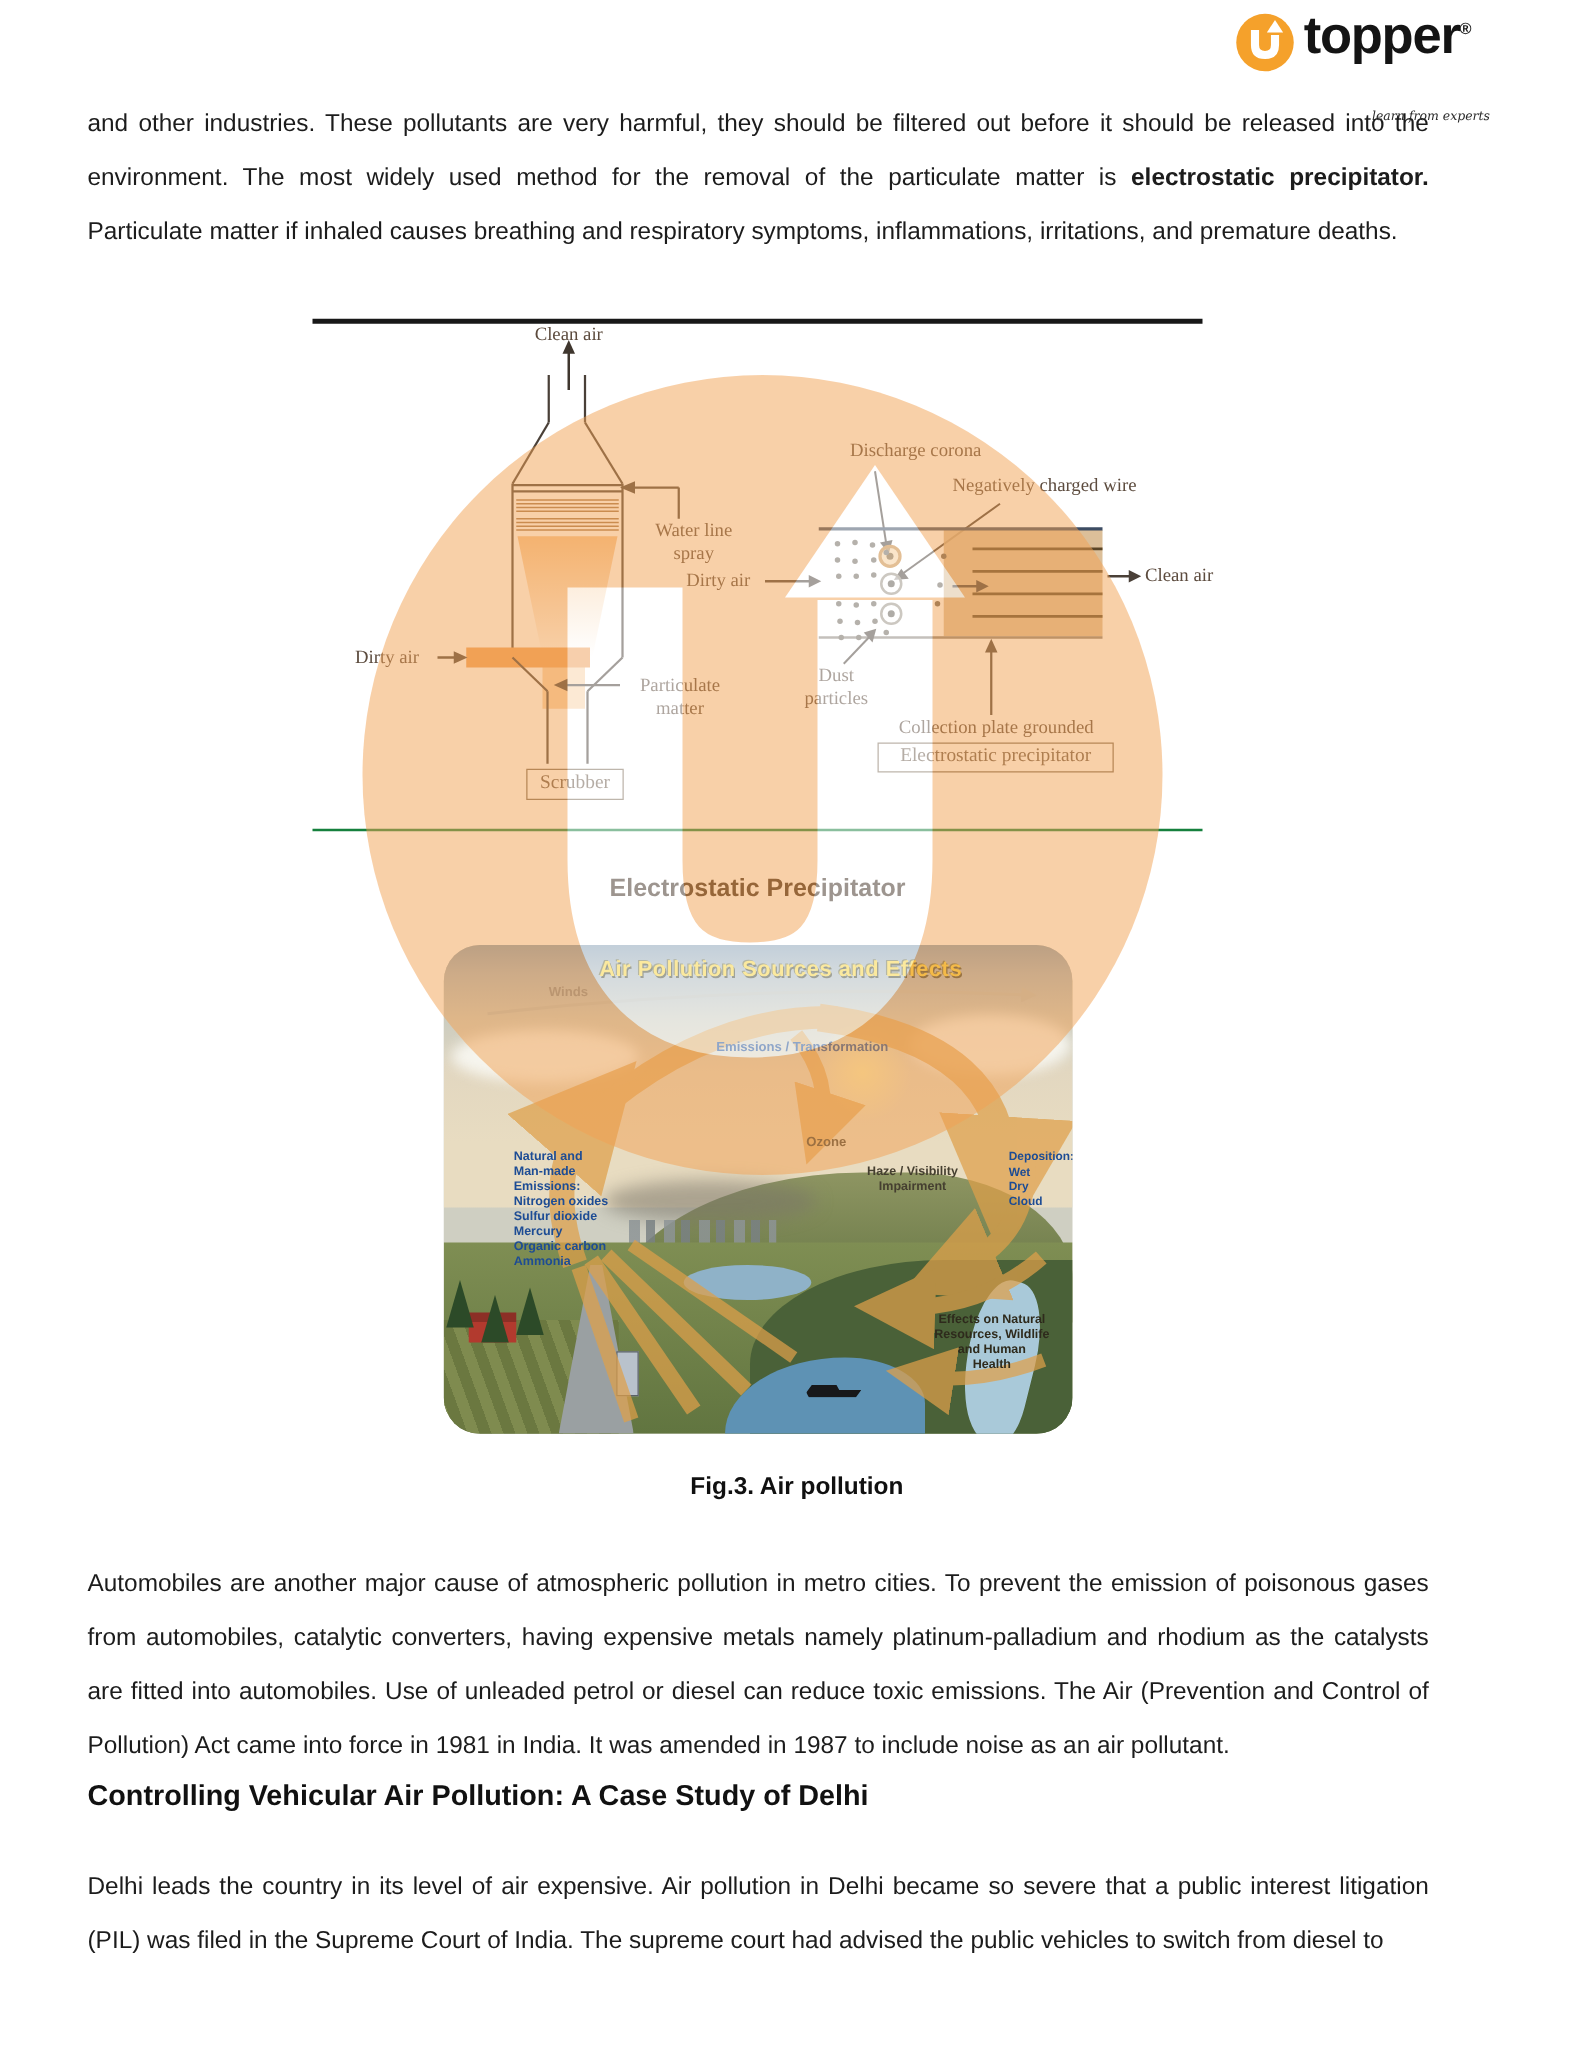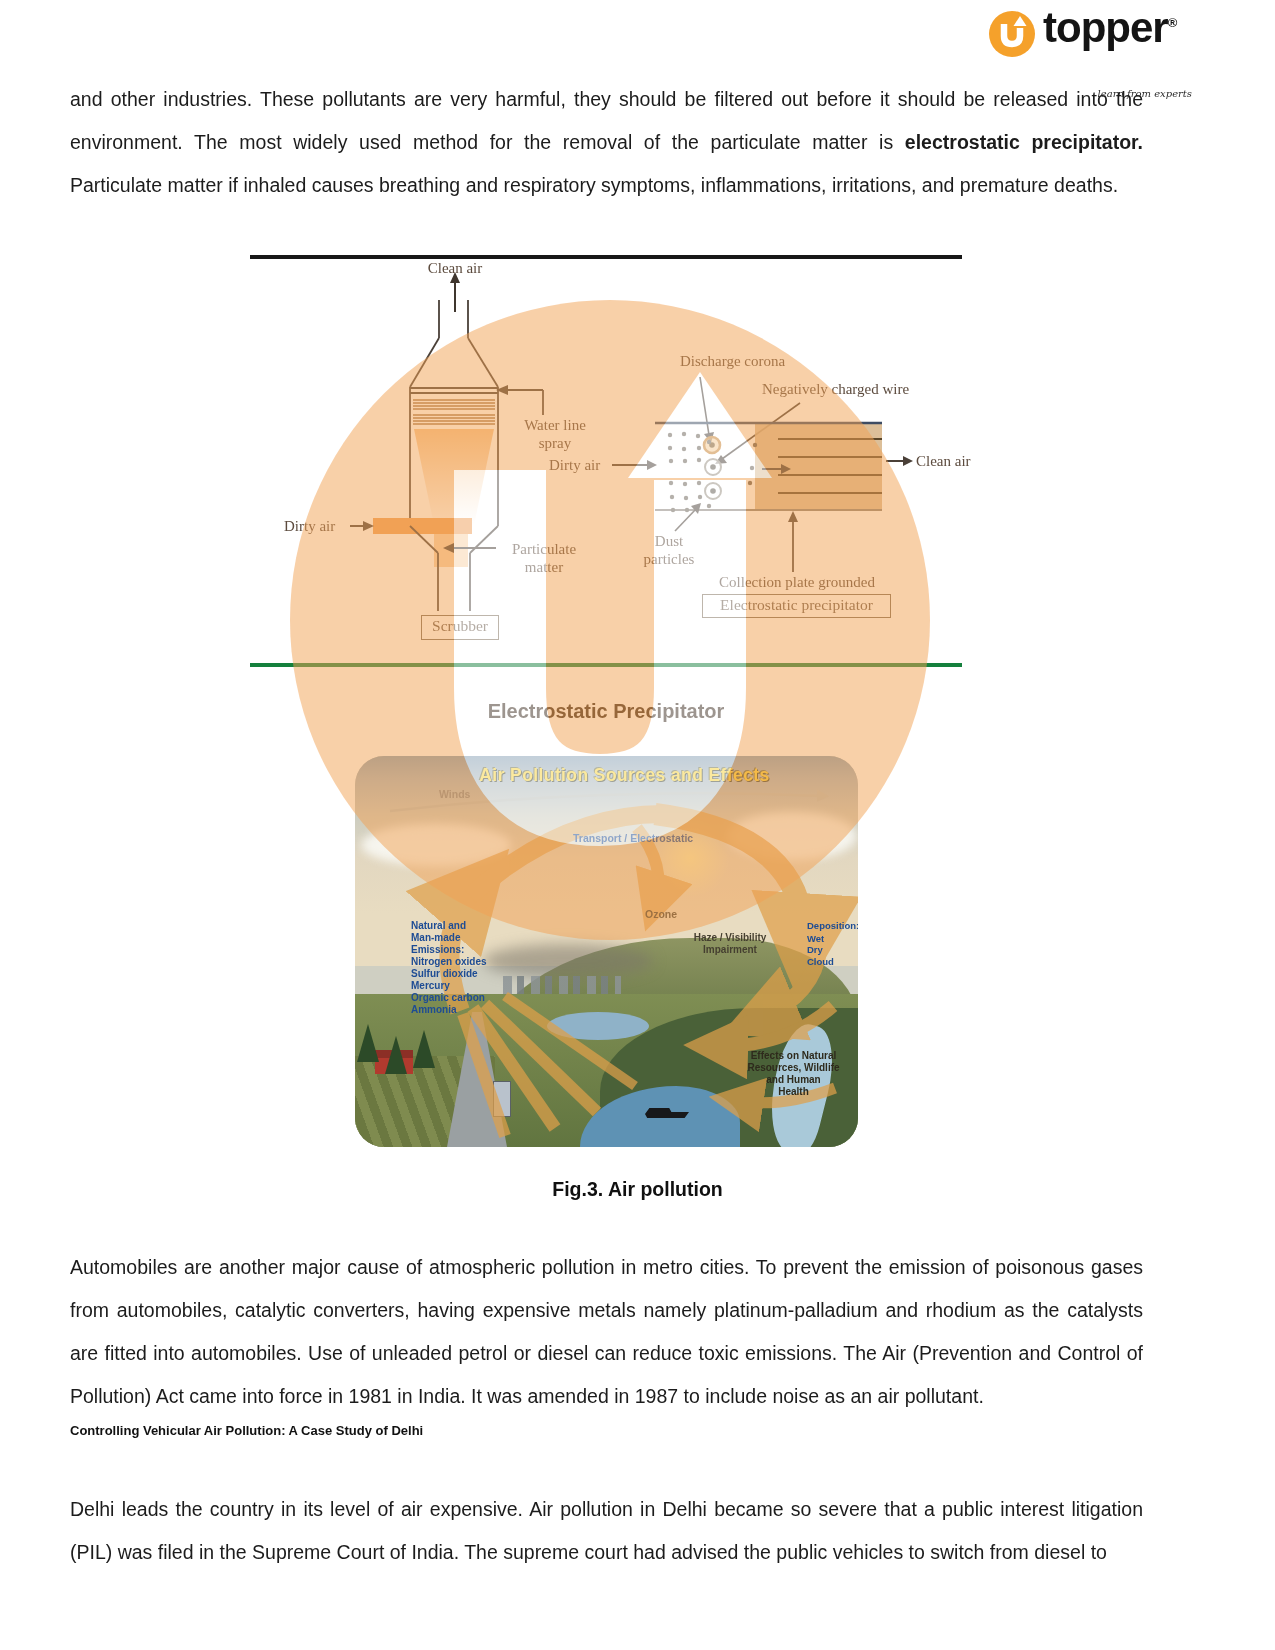--- a/index.html
+++ b/index.html
@@ -9,24 +9,24 @@
   
   .logo{left:988px;top:6px;width:210px;height:62px;}
   .logo-mark{position:absolute;left:0;top:4px;width:48px;height:48px;}
   .logo-word{position:absolute;left:55px;top:-2px;font-size:42px;font-weight:bold;
              letter-spacing:-1px;color:#141414;}
   .logo-tag{position:absolute;right:6px;top:46px;font-family:"DejaVu Serif",serif;
             font-style:italic;font-size:10px;color:#2b2b2b;margin-top:36px;}
   
   .para{left:70px;width:1073px;font-size:19.5px;line-height:43px;
         text-align:justify;color:#1c1c1c;}
-  .doc-heading{left:70px;width:1073px;font-size:13px;font-weight:bold;color:#111;}
+  .doc-heading{left:70px;width:1073px;font-size:23px;font-weight:bold;color:#111;}
   
   .figure{left:250px;top:255px;width:712px;height:404px;
-          border-top:4px solid #181818;border-bottom:4px solid #15803d;}
+          border-top:4px solid #181818;border-bottom:2px solid #15803d;}
   .dlabel{position:absolute;font-family:"Liberation Serif","DejaVu Serif",serif;
           font-size:15px;color:#5c4b3e;white-space:pre-line;line-height:1.2;}
   .center{text-align:center;}
   .dbox{position:absolute;border:1.5px solid #7d6c59;color:#6b5a4b;
         font-family:"Liberation Serif",serif;font-size:15.5px;text-align:center;
         background:rgba(255,255,255,.55);line-height:1.35;}
   .fig-caption{left:250px;top:700px;width:712px;text-align:center;font-size:20px;
                font-weight:bold;color:#3a2b1e;}
   
   .apimg{left:355px;top:756px;width:503px;height:391px;overflow:hidden;background:#cfcfc2;border-radius:29px;}
@@ -262,21 +262,21 @@
       <path d="M480,332 Q428,352 382,345" stroke-width="11" marker-end="url(#oh)"></path>
       <path d="M118,252 L200,372" stroke-width="13"></path>
       <path d="M130,248 L242,356" stroke-width="12"></path>
       <path d="M108,258 L150,380" stroke-width="12"></path>
       <path d="M150,240 L280,330" stroke-width="10"></path>
     </g>
   </svg>
 
   <div class="ap-label ap-title">Air Pollution Sources and Effects</div>
   <div class="ap-label gray" style="left:84px;top:32px;font-size:10.5px;">Winds</div>
-  <div class="ap-label blue" style="left:218px;top:76px;font-size:10.5px;">Transport / Electrostatic</div>
+  <div class="ap-label blue" style="left:218px;top:76px;font-size:10.5px;">Emissions / Transformation</div>
   <div class="ap-label dark" style="left:290px;top:152px;font-size:10.5px;">Ozone</div>
   <div class="ap-label blue" style="left:56px;top:164px;font-size:10px;">Natural and
 Man-made
 Emissions:</div>
   <div class="ap-label blue" style="left:56px;top:200px;font-size:10px;">Nitrogen oxides
 Sulfur dioxide
 Mercury
 Organic carbon
 Ammonia</div>
   <div class="ap-label dark center" style="left:330px;top:176px;width:90px;font-size:10px;">Haze / Visibility

